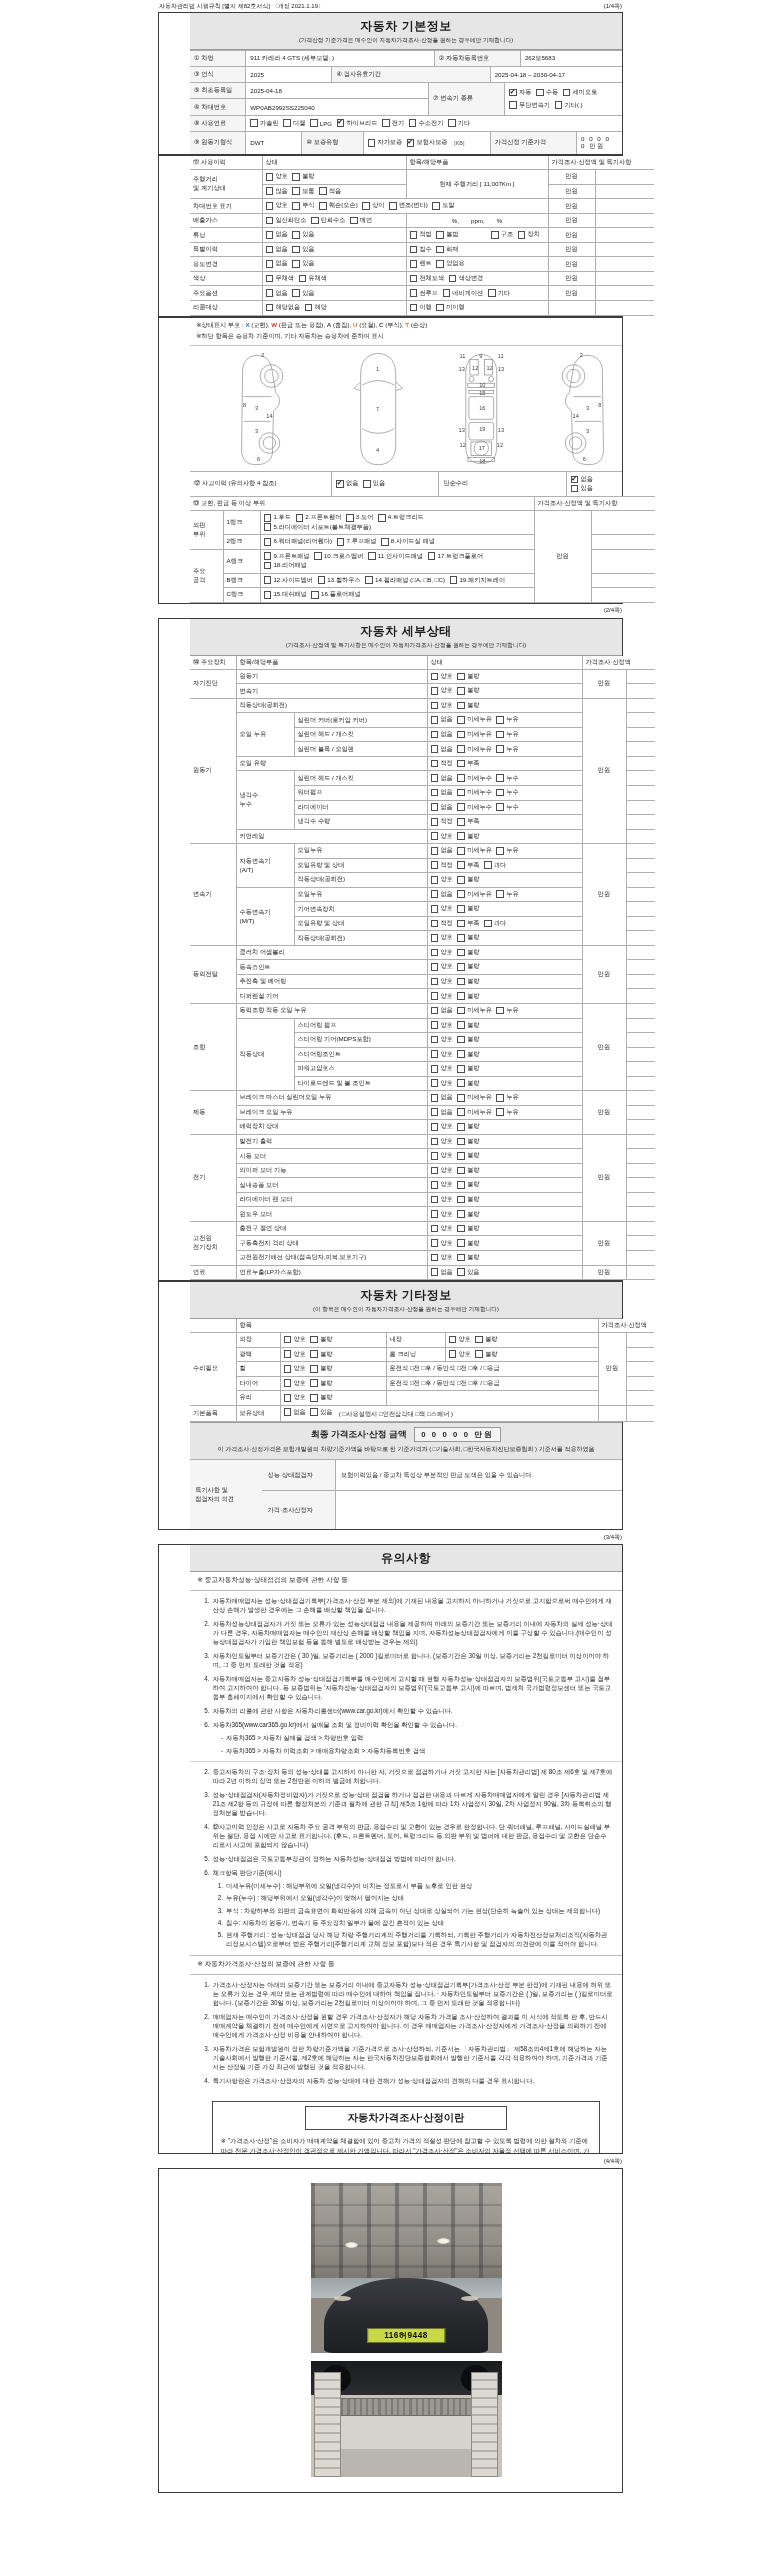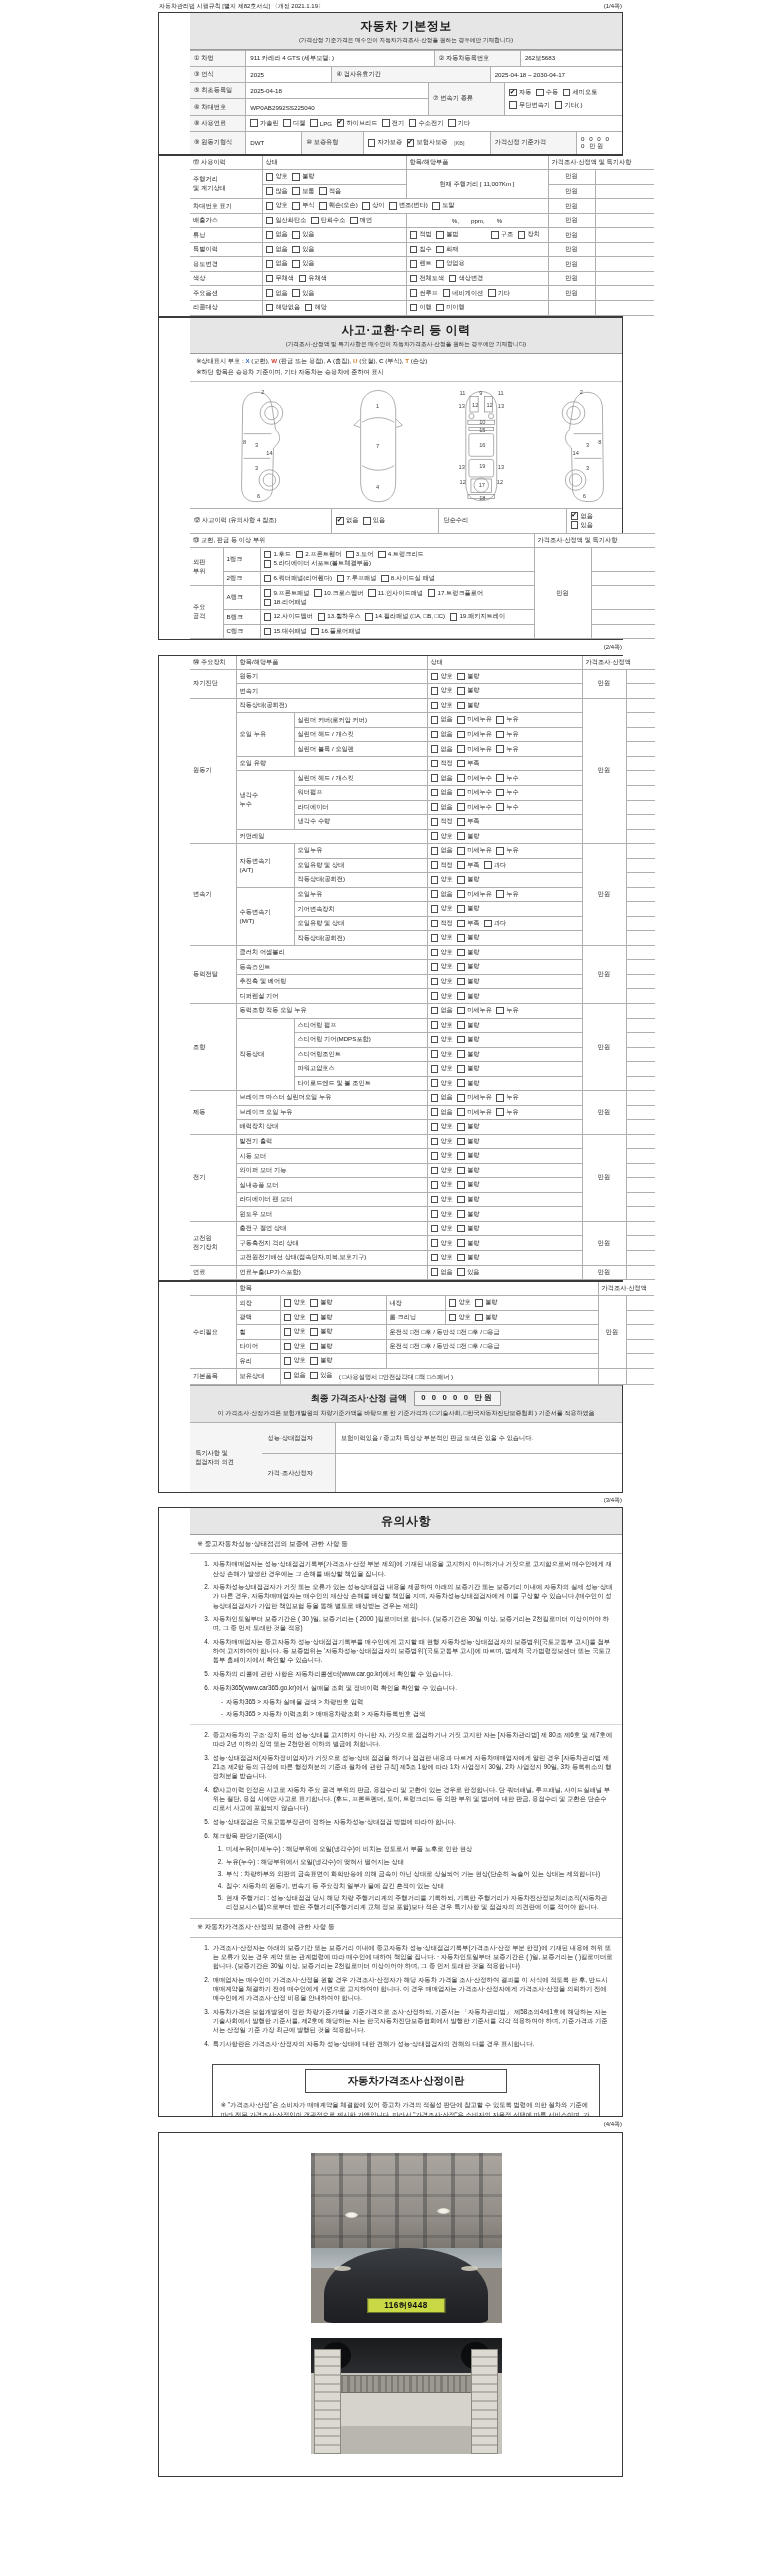--- a/index.html
+++ b/index.html
@@ -60,21 +60,21 @@
   .nblock{padding:5.2px 9.3px 3.1px;}
   .nline{display:flex;margin:0 0 4.6px;line-height:1.45;font-size:6.3px;}
   .nline .nnum{flex:none;width:10.3px;text-align:right;margin-right:3.1px;}
   .nline.ind1{margin-left:13.4px;margin-bottom:3.1px;}
   .nbox{margin:8.2px 21.6px 9.3px;border:0.5px solid #4a4a4a;padding:6.2px 8.2px 7.2px;}
   .nbox .nbt{display:block;width:196px;margin:-2.1px auto 6.2px;border:0.5px solid #4a4a4a;text-align:center;font-size:10.3px;font-weight:700;padding:4.1px 2.1px;}
   .nbox .nbx{font-size:6.3px;line-height:1.6;}
   .notice-wrap{height:608px;overflow:hidden;}
   
   .photo-outer{padding:5.2px 0 7.2px;background:#fff;}
-  .photo{width:191px;margin:15px auto;position:relative;overflow:hidden;}
+  .photo{width:191px;margin:8px auto;position:relative;overflow:hidden;}
   .photo1{height:170px;background:#8d8981;}
   .ceiling{position:absolute;top:0;left:0;right:0;height:56%;
      background:linear-gradient(180deg,#aaa69f 0%,#918d86 70%,#7d7972 100%);}
   .beams{position:absolute;inset:0;background:repeating-linear-gradient(90deg,rgba(50,50,55,.38) 0 3.6px,transparent 3.6px 28px),repeating-linear-gradient(180deg,rgba(50,50,55,.22) 0 2.6px,transparent 2.6px 20.6px);}
   .lamp{position:absolute;width:13.4px;height:6.2px;background:radial-gradient(ellipse at center,#f4f2e8 0 40%,#c9c6ba 70%,transparent 75%);border-radius:50%;}
   .wallband{position:absolute;left:0;right:0;top:56%;height:12%;background:linear-gradient(180deg,#9aa3a8,#b7bdbf);}
   .carrear{position:absolute;bottom:0;left:7%;width:86%;height:44%;background:linear-gradient(180deg,#3a3d42,#26282c 60%,#1d1f22);border-radius:48% 48% 6% 6% / 62% 62% 5% 5%;}
   .hlight{position:absolute;top:24%;width:17.5px;height:5.2px;background:#d9d5c6;border-radius:50%;opacity:.85;}
   .plate{position:absolute;bottom:13%;left:50%;transform:translateX(-50%);width:46%;height:17%;background:#c9d845;border:1px solid #6a7030;color:#101010;font-weight:700;font-size:8.2px;display:flex;align-items:center;justify-content:center;letter-spacing:0.5px;}
   .photo2{height:116px;background:#c6c3bd;}
@@ -251,24 +251,20 @@
             <td><span class="ci"><span class="cb"></span>해당없음</span><span class="ci"><span class="cb"></span>해당</span></td>
             <td><span class="ci"><span class="cb"></span>이행</span><span class="ci"><span class="cb"></span>미이행</span></td>
             <td></td>
             <td></td>
           </tr>
         </tbody>
       </table>
   </div>
 
   <div class="sec">
-    <div class="band">
-      <h2>사고·교환·수리 등 이력</h2>
-      <div class="bsub">(가격조사·산정액 및 특기사항은 매수인이 자동차가격조사·산정을 원하는 경우에만 기재합니다)</div>
-    </div>
     <div class="legend"><span>※상태표시 부호 : </span><span style="color: rgb(60, 108, 192); font-weight: 700;">X</span><span> (교환), </span><span style="color: rgb(204, 58, 42); font-weight: 700;">W</span><span> (판금 또는 용접), </span><span style="color: rgb(68, 68, 68); font-weight: 700;">A</span><span> (흠집), </span><span style="color: rgb(200, 124, 40); font-weight: 700;">U</span><span> (요철), </span><span style="color: rgb(68, 68, 68); font-weight: 700;">C</span><span> (부식), </span><span style="color: rgb(200, 124, 40); font-weight: 700;">T</span><span> (손상)</span></div>
     <div class="legend2">※하단 항목은 승용차 기준이며, 기타 자동차는 승용차에 준하여 표시</div>
 
     <svg class="diagram" width="465" height="120" viewBox="0 0 902 232" style="font-size:12px">
 
       <g>
         <path d="M128,12 C108,14 100,30 102,52 L100,196 C100,214 110,224 128,224 C150,224 162,214 160,192 L162,120 C176,108 178,96 166,84 L160,46 C158,24 148,10 128,12 Z"></path>
         <circle cx="158" cy="52" r="22"></circle>
           <circle cx="158" cy="52" r="13"></circle>
         <circle cx="154" cy="182" r="20"></circle>
@@ -399,20 +395,24 @@
             <td><span class="ci"><span class="cb"></span>15.대쉬패널</span><span class="ci"><span class="cb"></span>16.플로어패널</span></td>
             <td></td>
           </tr>
         </tbody>
       </table>
   </div>
 
   <div class="pagemark">(2/4쪽)</div>
 
   <div class="sec">
+    <div class="band">
+      <h2>자동차 세부상태</h2>
+      <div class="bsub">(가격조사·산정액 및 특기사항은 매수인이 자동차가격조사·산정을 원하는 경우에만 기재합니다)</div>
+    </div>
     <table class="t">
       <colgroup>
           <col style="width:46px">
           <col style="width:58px">
           <col style="width:133px">
           <col style="width:155px">
           <col style="width:44px">
           <col style="width:29px">
         </colgroup>
     <tbody>
@@ -657,20 +657,24 @@
             <td colspan="2" class="it">연료누출(LP가스포함)</td>
             <td><span class="ci"><span class="cb"></span>없음</span><span class="ci"><span class="cb"></span>있음</span></td>
             <td class="pr">만원</td>
             <td></td>
           </tr>
         </tbody>
       </table>
   </div>
 
   <div class="sec">
+    <div class="band">
+      <h2>자동차 기타정보</h2>
+      <div class="bsub">(이 항목은 매수인이 자동차가격조사·산정을 원하는 경우에만 기재합니다)</div>
+    </div>
     <table class="t">
       <colgroup>
           <col style="width:46px">
           <col style="width:44px">
           <col style="width:106px">
           <col style="width:59px">
           <col style="width:153px">
           <col style="width:28px">
           <col style="width:28px">
         </colgroup>

